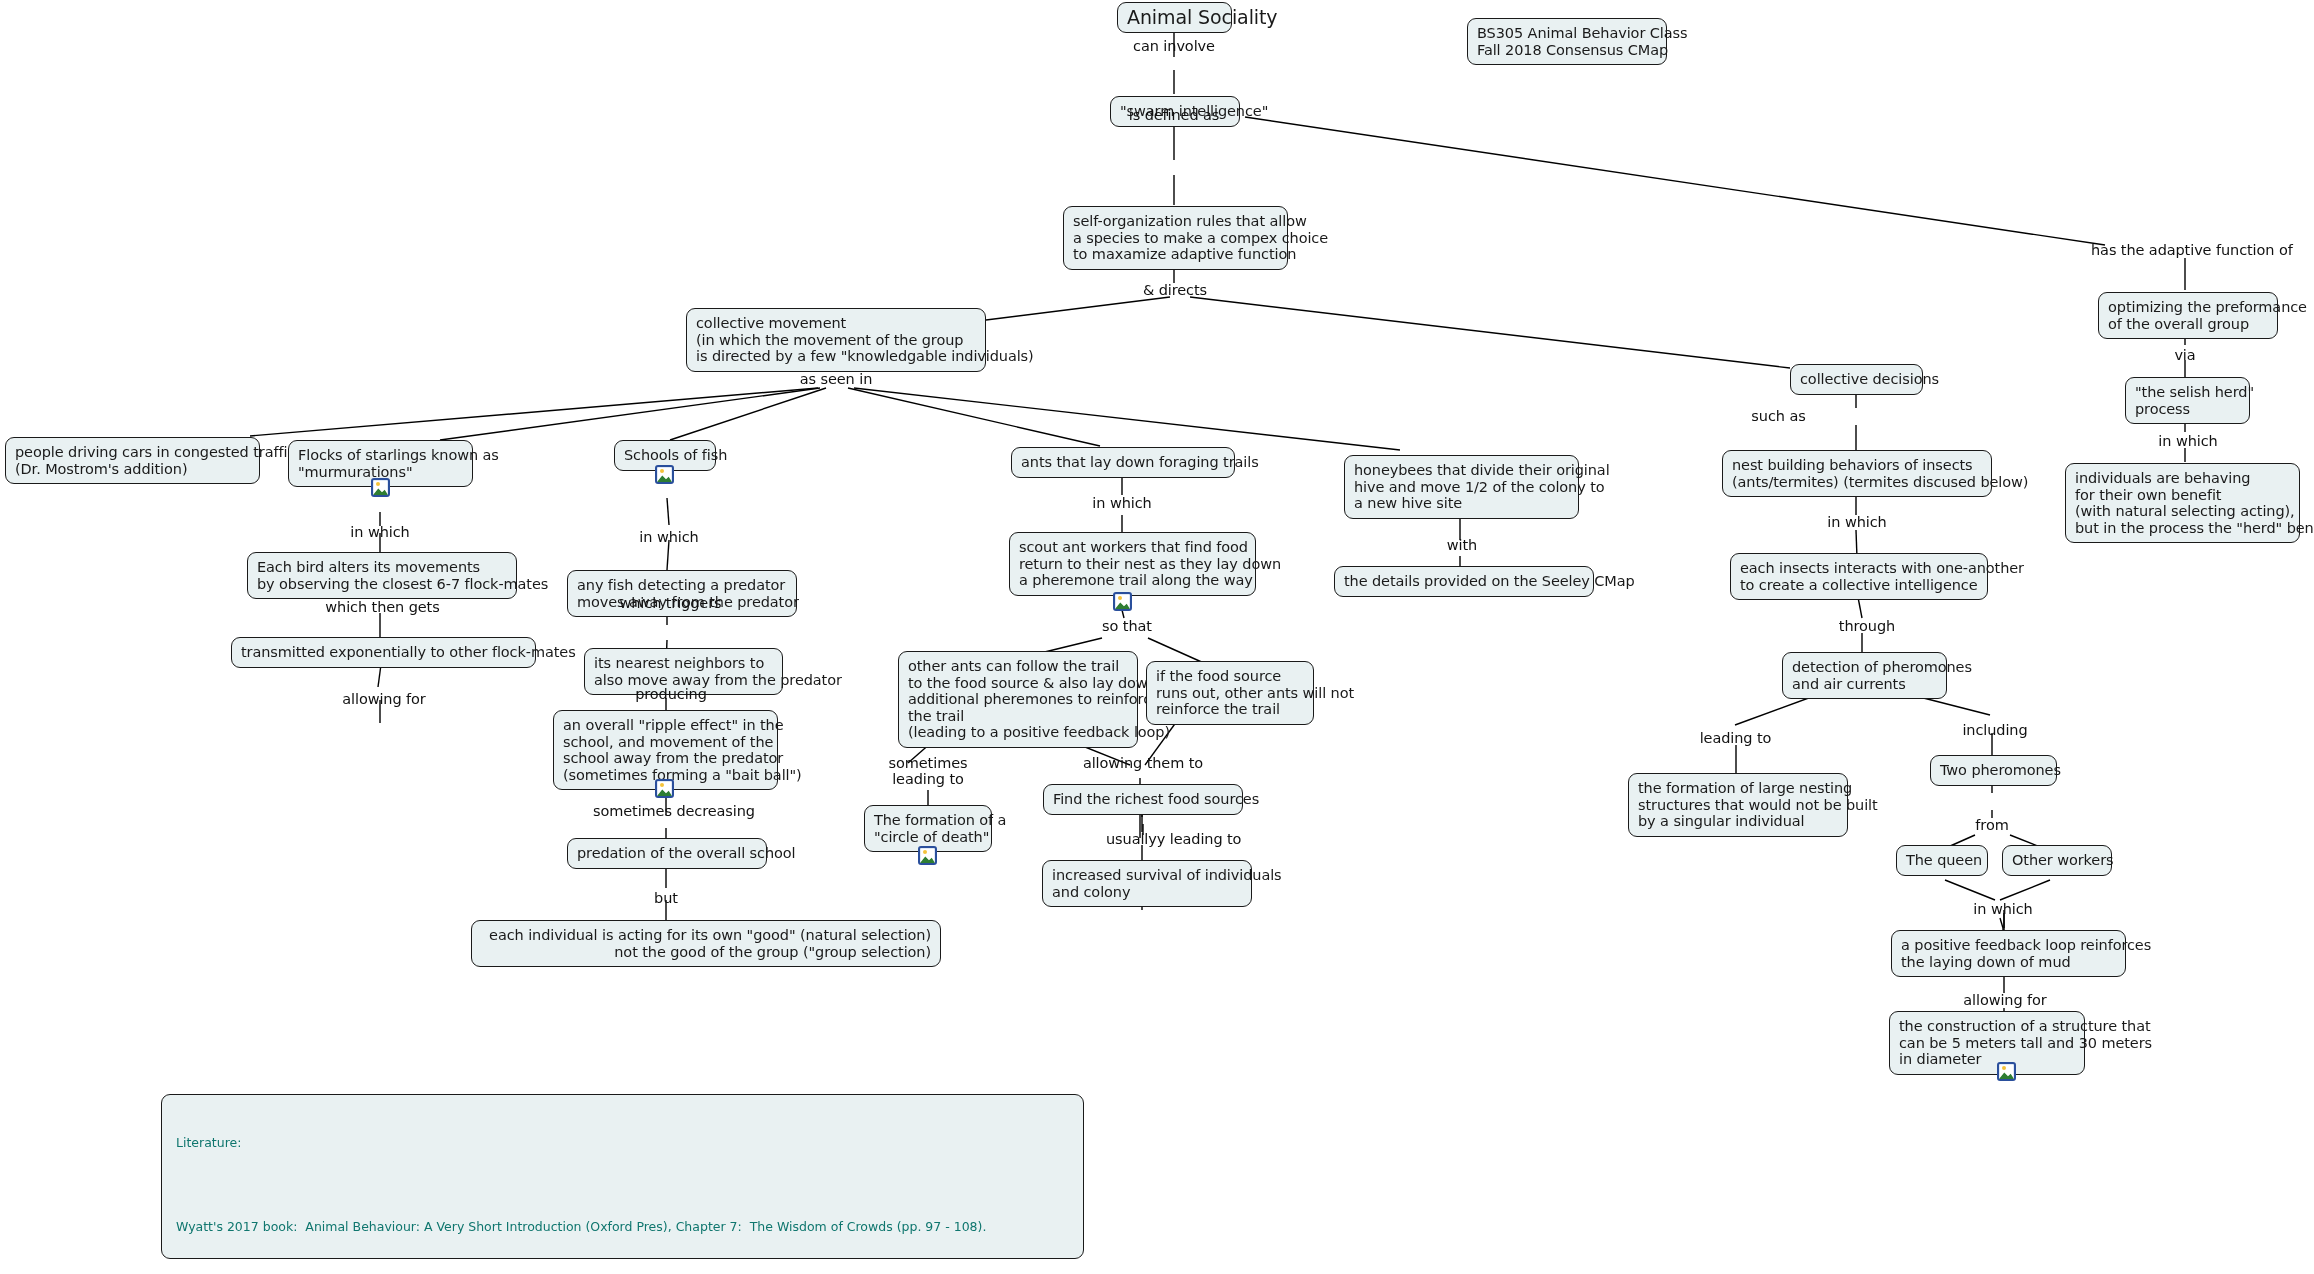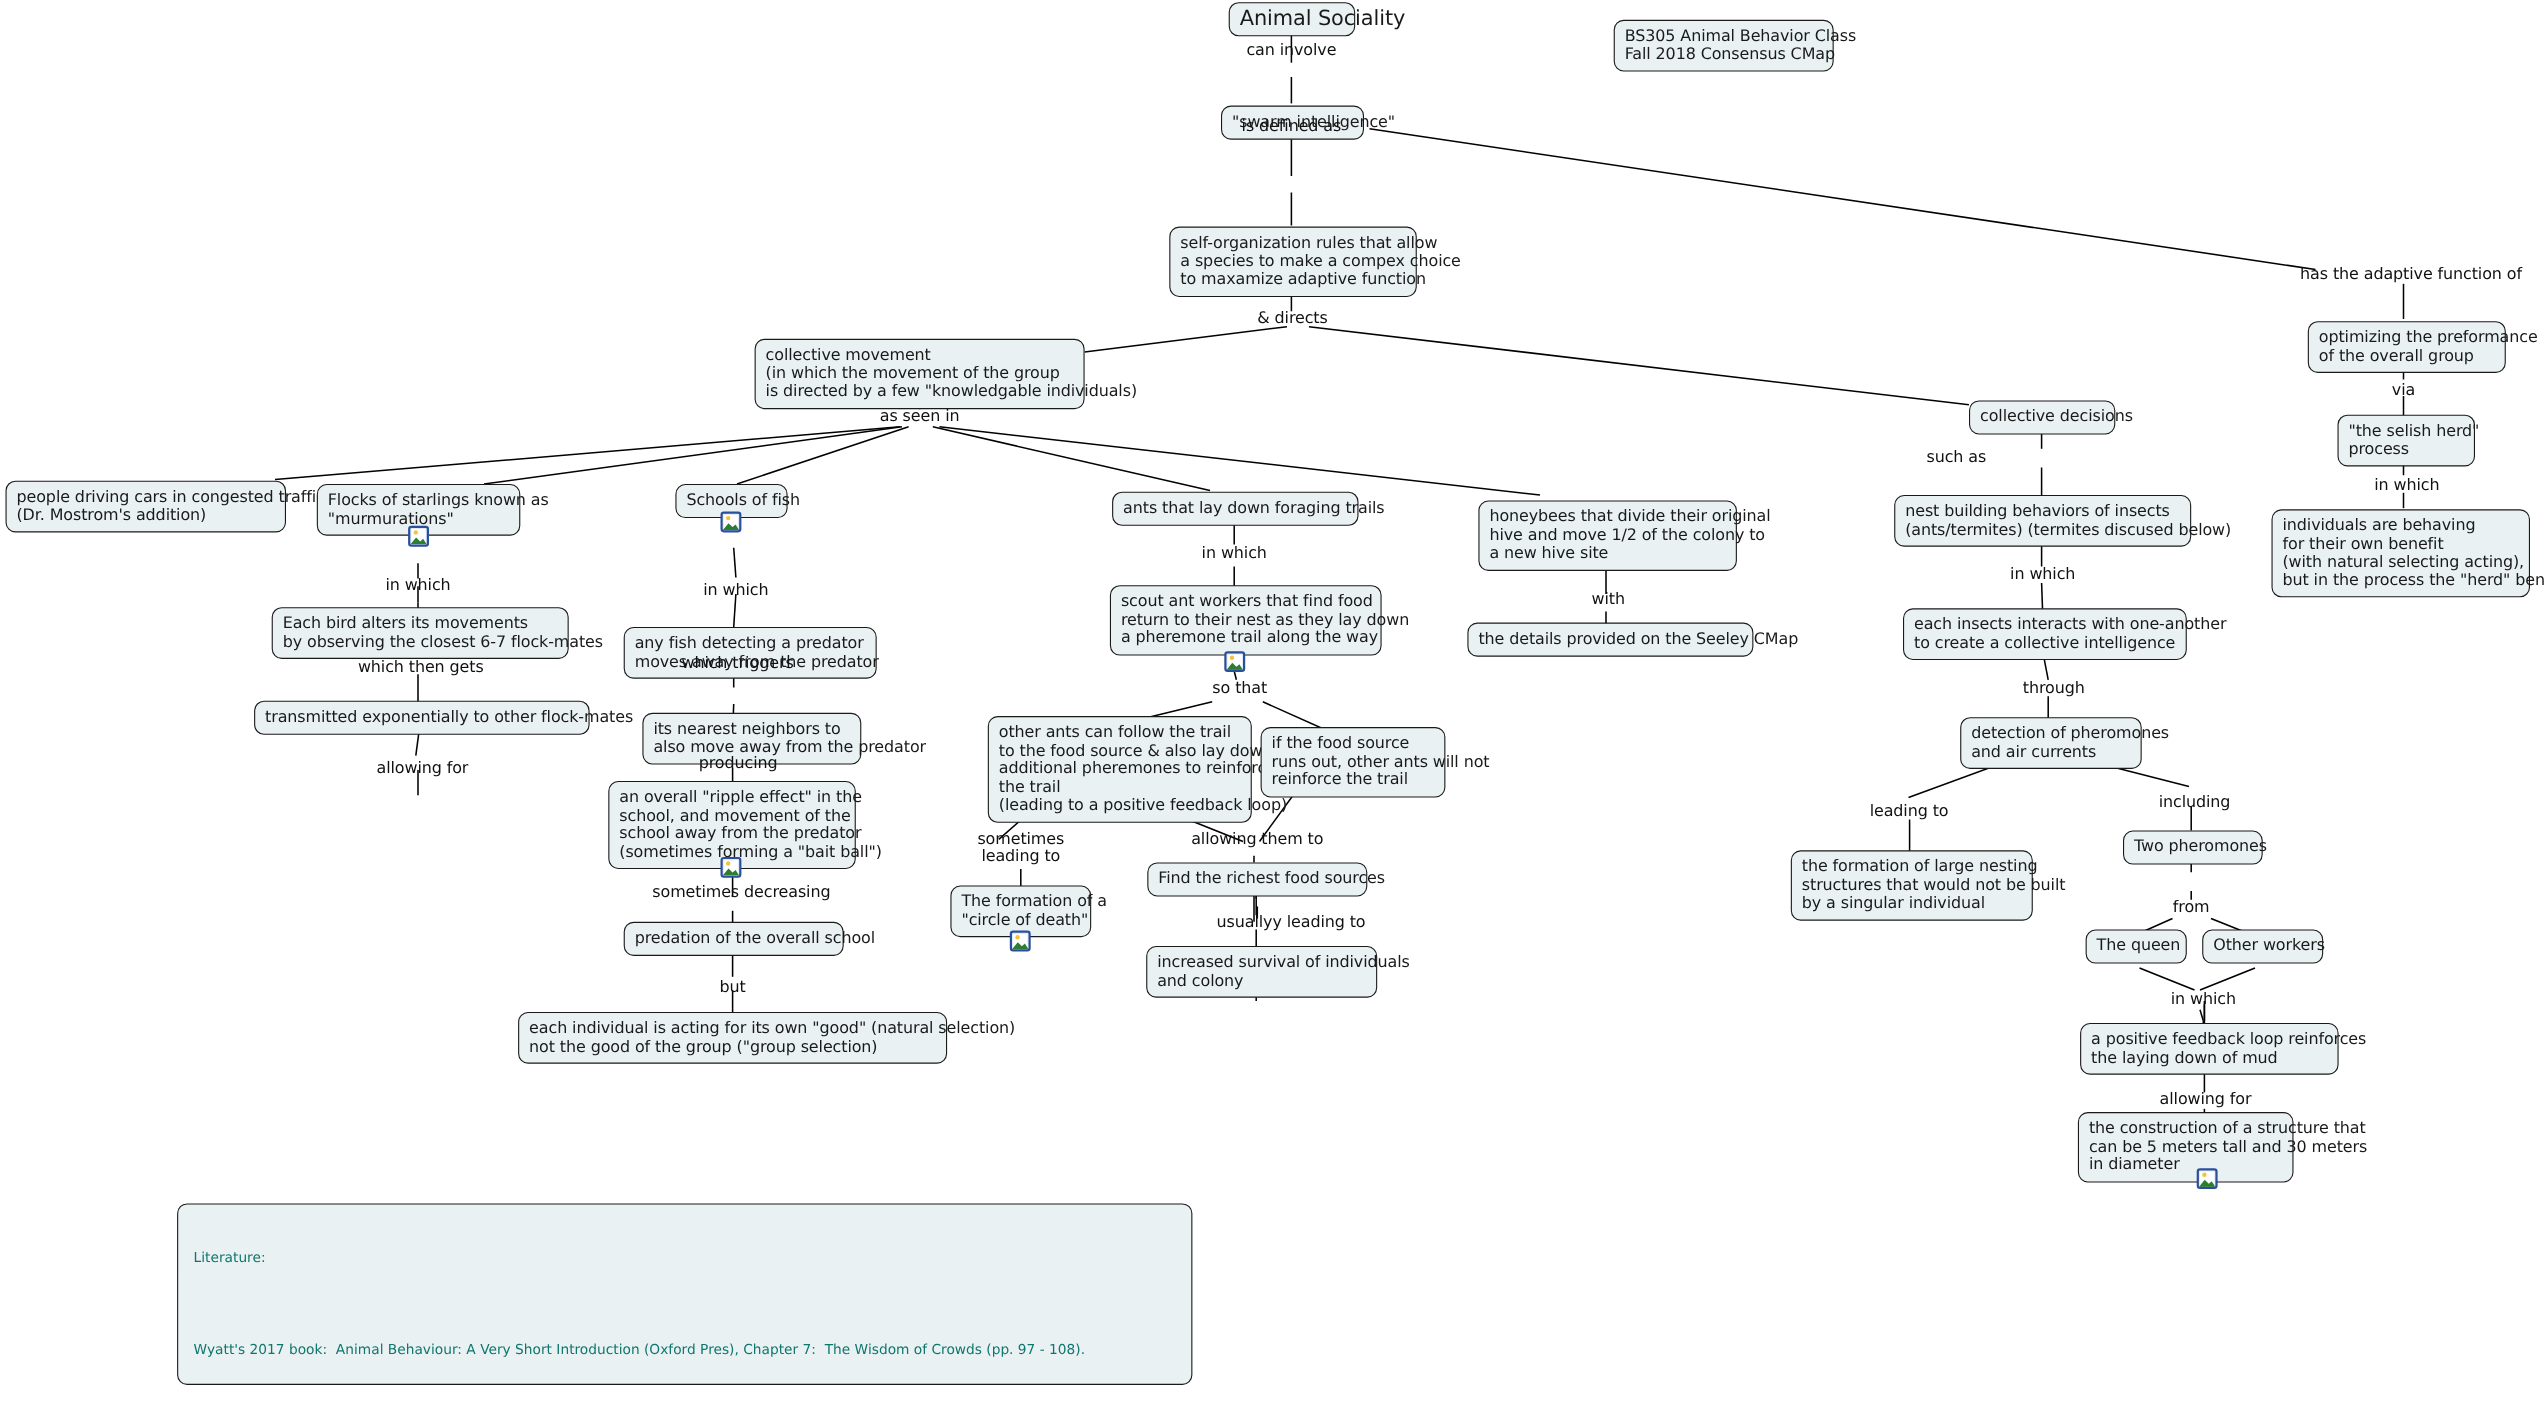--- a/index.html
+++ b/index.html
@@ -291,21 +291,21 @@
 school away from the predator
 (sometimes forming a "bait ball")</div>
   <div class="img-badge" style="left:655px; top:779px;">
     <div class="sky"></div>
       <div class="sun"></div>
       <div class="hill"></div>
   </div>
   <div class="link-label" style="left:593px; top:803px; width:155px;">sometimes decreasing</div>
   <div class="node" style="left:567px; top:838px; width:200px; ">predation of the overall school</div>
   <div class="link-label" style="left:641px; top:890px; width:50px;">but</div>
-  <div class="node" style="left:471px; top:920px; width:390px;">each individual is acting for its own "good" (natural selection)
+  <div class="node" style="left:471px; top:920px; width:470px;text-align:right;">each individual is acting for its own "good" (natural selection)
 not the good of the group ("group selection)</div>
 
   <div class="node" style="left:1011px; top:447px; width:224px; text-align:center;">ants that lay down foraging trails</div>
   <div class="link-label" style="left:1077px; top:495px; width:90px;">in which</div>
   <div class="node" style="left:1009px; top:532px; width:247px;">scout ant workers that find food
 return to their nest as they lay down
 a pheremone trail along the way</div>
   <div class="img-badge" style="left:1113px; top:592px;">
     <div class="sky"></div>
       <div class="sun"></div>

